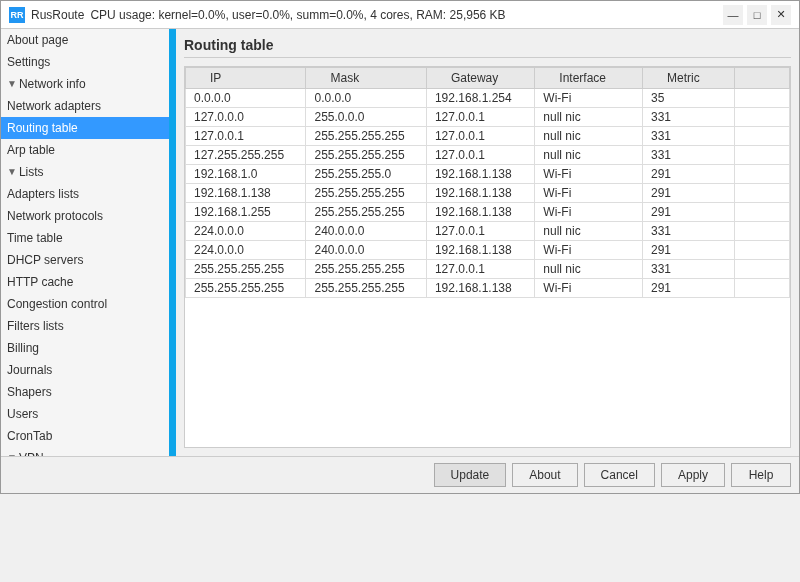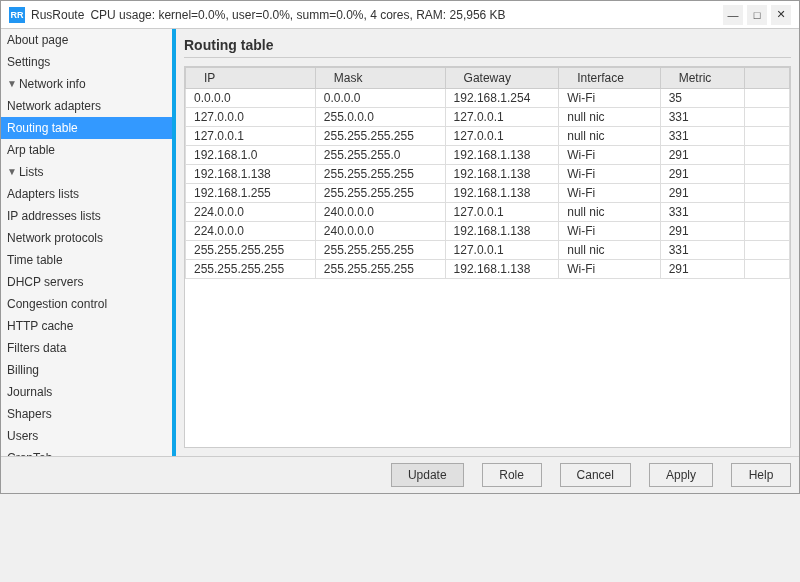--- a/index.html
+++ b/index.html
@@ -63,21 +63,21 @@
       color: #333;
     }
     .content {
       display: flex;
       flex: 1;
       overflow: hidden;
     }
     .sidebar {
       width: 175px;
       background: #f5f5f5;
-      border-right: 4px solid #0ea5e9;
+      border-right: 7px solid #0ea5e9;
       overflow-y: auto;
       flex-shrink: 0;
     }
     .sidebar-item {
       padding: 2px 6px;
       cursor: pointer;
       color: #333;
       white-space: nowrap;
       line-height: 18px;
     }
@@ -121,39 +121,39 @@
       background: white;
     }
     table {
       width: 100%;
       border-collapse: collapse;
       font-size: 12px;
     }
     thead th {
       background: #e8e8e8;
       border: 1px solid #ccc;
-      padding: 3px 18px;
+      padding: 3px 24px;
       text-align: left;
       font-weight: normal;
       color: #333;
       position: sticky;
       top: 0;
     }
     tbody td {
       border: 1px solid #ddd;
       padding: 2px 8px;
       color: #333;
     }
     .footer {
       display: flex;
       justify-content: flex-end;
       align-items: center;
       padding: 6px 8px;
       border-top: 1px solid #ccc;
-      gap: 18px;
+      gap: 6px;
       background: #f0f0f0;
     }
     .footer-btn {
       padding: 4px 16px;
       border: 1px solid #aaa;
       background: #f0f0f0;
       cursor: pointer;
       font-size: 12px;
       color: #333;
       min-width: 60px;
@@ -196,28 +196,27 @@
       </div>
       <div class="sidebar-item level1">Network adapters</div>
       <div class="sidebar-item level1 selected">Routing table</div>
       <div class="sidebar-item level1">Arp table</div>
 
       <div class="sidebar-group-header level0">
         <span class="expand-icon">▼</span>
         <span>Lists</span>
       </div>
       <div class="sidebar-item level1">Adapters lists</div>
-      <div class="sidebar-item level1">IP addresses lists</div>
       <div class="sidebar-item level1">Network protocols</div>
       <div class="sidebar-item level1">Time table</div>
 
       <div class="sidebar-item level0">DHCP servers</div>
+      <div class="sidebar-item level0">HTTP cache</div>
       <div class="sidebar-item level0">Congestion control</div>
-      <div class="sidebar-item level0">HTTP cache</div>
-      <div class="sidebar-item level0">Filters data</div>
+      <div class="sidebar-item level0">Filters lists</div>
       <div class="sidebar-item level0">Billing</div>
       <div class="sidebar-item level0">Journals</div>
       <div class="sidebar-item level0">Shapers</div>
       <div class="sidebar-item level0">Users</div>
       <div class="sidebar-item level0">CronTab</div>
 
       <div class="sidebar-group-header level0">
         <span class="expand-icon">▼</span>
         <span>VPN</span>
       </div>
@@ -260,20 +259,28 @@
               </tr>
               <tr>
                 <td>127.0.0.1</td>
                 <td>255.255.255.255</td>
                 <td>127.0.0.1</td>
                 <td>null nic</td>
                 <td>331</td>
                 <td></td>
               </tr>
               <tr>
+                <td>127.255.255.255</td>
+                <td>255.255.255.255</td>
+                <td>127.0.0.1</td>
+                <td>null nic</td>
+                <td>331</td>
+                <td></td>
+              </tr>
+              <tr>
                 <td>192.168.1.0</td>
                 <td>255.255.255.0</td>
                 <td>192.168.1.138</td>
                 <td>Wi-Fi</td>
                 <td>291</td>
                 <td></td>
               </tr>
               <tr>
                 <td>192.168.1.138</td>
                 <td>255.255.255.255</td>
@@ -323,18 +330,18 @@
                 <td></td>
               </tr>
             </tbody>
         </table>
       </div>
     </div>
   </div>
 
   <div class="footer">
     <button class="footer-btn update">Update</button>
-    <button class="footer-btn">Role</button>
+    <button class="footer-btn">About</button>
     <button class="footer-btn">Cancel</button>
     <button class="footer-btn">Apply</button>
     <button class="footer-btn">Help</button>
   </div>
 </div>
 
 </body></html>

